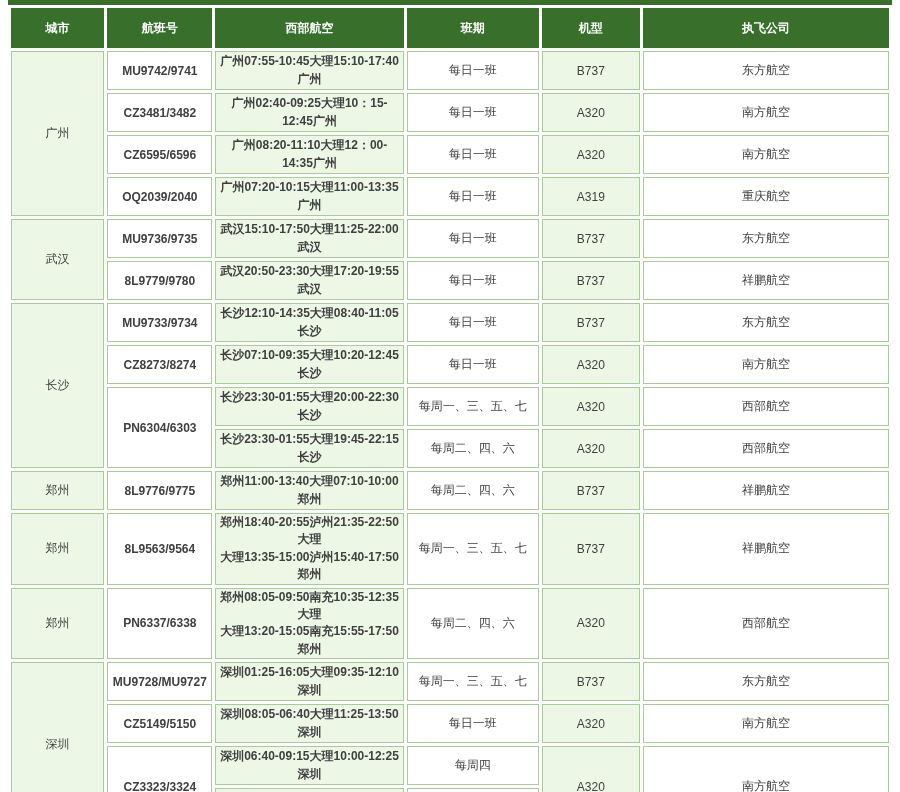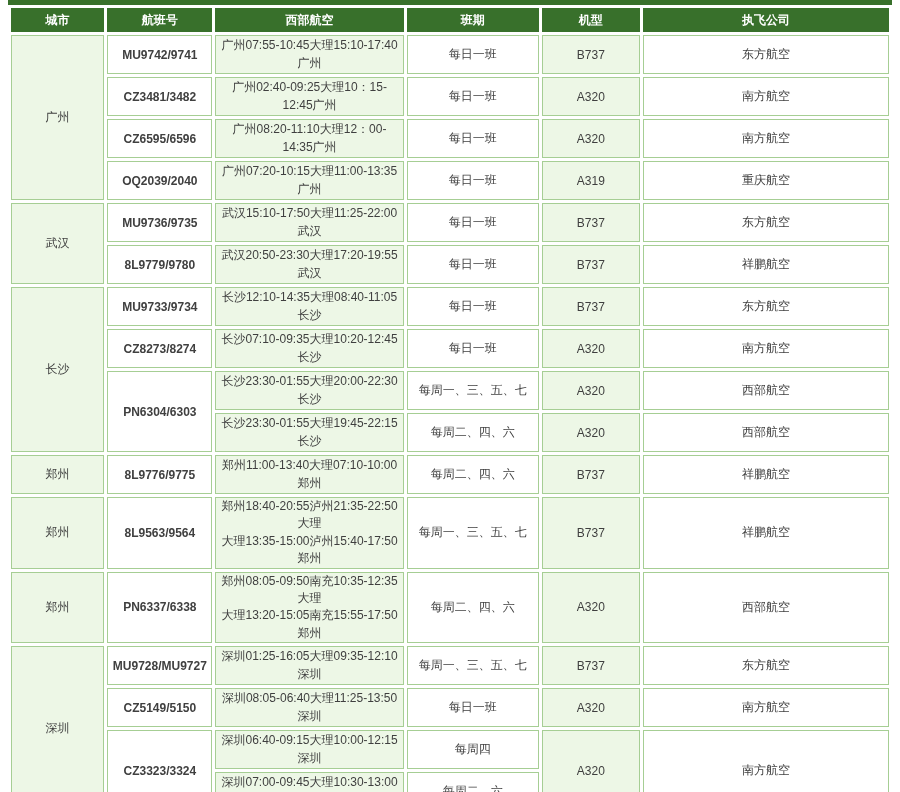--- a/index.html
+++ b/index.html
@@ -32,21 +32,21 @@
   col.c-route    { width: 21.8%; }
   col.c-schedule { width: 15.3%; }
   col.c-aircraft { width: 11.4%; }
   col.c-airline  { width: 28.5%; }
   th {
     background: #38702b;
     color: #ffffff;
     font-size: 12px;
     font-weight: bold;
     height: 24px;
-    padding: 0 2px;
+    padding: 8px 2px;
     text-align: center;
     vertical-align: middle;
   }
   td {
     border: 1px solid #a6ce94;
     background: #ffffff;
     color: #3f3f3f;
     font-size: 12px;
     height: 37px;
     padding: 0 4px;
@@ -56,20 +56,21 @@
   }
   td.tint { background: #edf7e6; }
   td.flight {
     color: #404040;
     font-weight: bold;
   }
   td.route {
     white-space: pre-line;
     line-height: 1.45;
     padding: 0 2px;
+    font-weight: bold;
   }
 </style>
 </head>
 <body>
 
 <div class="page">
   <div class="topbar"></div>
 
   <table class="flight-table">
     <colgroup>
@@ -204,21 +205,21 @@
       </tr>
       <tr>
         <td class="flight">CZ5149/5150</td>
         <td class="tint route">深圳08:05-06:40大理11:25-13:50深圳</td>
         <td>每日一班</td>
         <td class="tint">A320</td>
         <td>南方航空</td>
       </tr>
       <tr>
         <td class="flight" rowspan="2">CZ3323/3324</td>
-        <td class="tint route">深圳06:40-09:15大理10:00-12:15深圳</td>
+        <td class="tint route">深圳06:40-09:15大理10:00-12:25深圳</td>
         <td>每周四</td>
         <td class="tint" rowspan="2">A320</td>
         <td rowspan="2">南方航空</td>
       </tr>
       <tr>
         <td class="tint route">深圳07:00-09:45大理10:30-13:00深圳</td>
         <td>每周二、六</td>
       </tr>
 
     </tbody>

